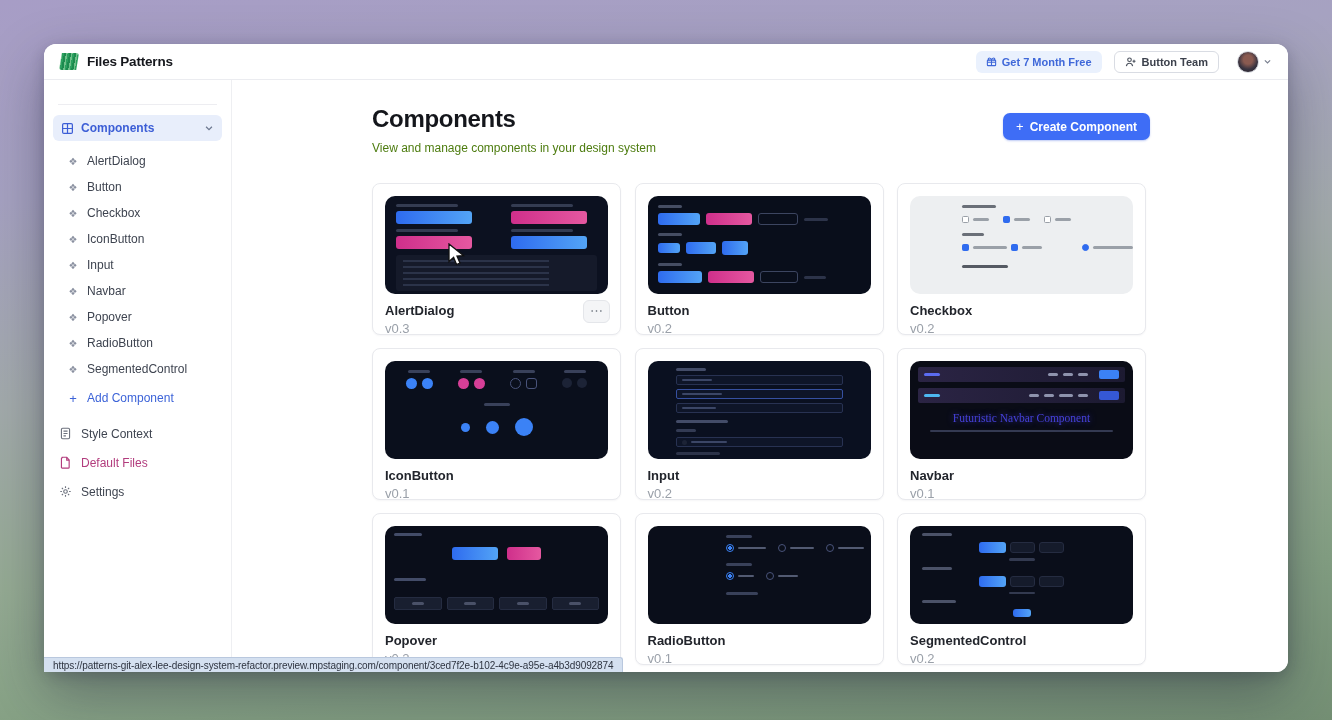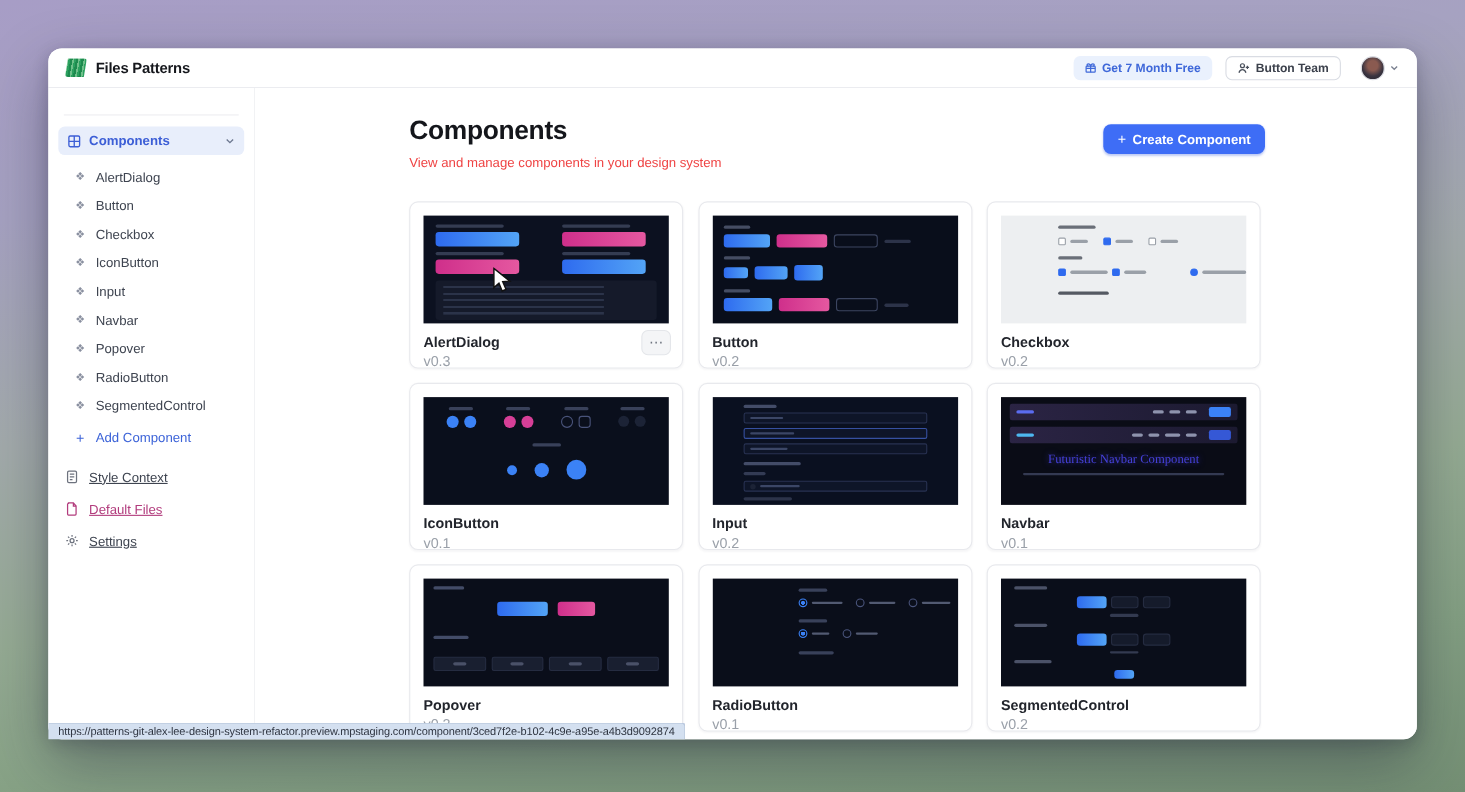--- a/index.html
+++ b/index.html
@@ -44,36 +44,36 @@
   .nav-active .grow{flex:1;}
   .comp-list{margin-top:7px;}
   .comp-item{height:26px;display:flex;align-items:center;gap:8px;padding-left:23px;
     font-size:12px;color:#3e4450;cursor:pointer;}
   .comp-item .glyph{color:#8a90a0;font-size:10px;width:12px;text-align:center;}
   .add-comp{height:26px;display:flex;align-items:center;gap:8px;padding-left:23px;margin-top:3px;
     font-size:12px;color:#3c63d8;font-weight:500;cursor:pointer;}
   .add-comp .plus{font-size:13px;width:12px;text-align:center;}
   .tools{margin-top:8px;}
   .tool-item{height:29px;display:flex;align-items:center;gap:9px;padding-left:15px;
-    font-size:12px;color:#3e4450;cursor:pointer;text-decoration:underline;}
+    font-size:12px;color:#3e4450;cursor:pointer;}
   .tool-item.pink{color:#b23c7d;}
   
   .main{position:absolute;top:36px;left:188px;right:0;bottom:0;background:#fff;border-radius:0 0 12px 0;overflow:hidden;}
   .content{margin-left:140px;width:778px;padding-top:25px;}
   .page-head{display:flex;justify-content:space-between;}
   .page-title{font-size:24px;font-weight:700;color:#14161b;letter-spacing:-.3px;}
-  .page-sub{font-size:12px;color:#ef4444;margin-top:8px;}
+  .page-sub{font-size:12px;color:#4d7c0f;margin-top:8px;}
   .create-btn{align-self:flex-start;margin-top:8px;display:flex;align-items:center;gap:6px;
     background:#3e6df6;color:#fff;border:none;border-radius:7px;height:27px;padding:0 13px;
     font-size:12px;font-weight:600;cursor:pointer;box-shadow:0 1px 2px rgba(40,80,220,.3);}
   .create-btn .plus{font-size:13px;font-weight:400;}
   .grid{margin-top:28px;display:grid;grid-template-columns:repeat(3,249px);gap:13px 13.5px;}
   .card{background:#fff;border:1px solid #e8e9ed;border-radius:8px;height:152px;padding:12px;
     position:relative;box-shadow:0 1px 2px rgba(20,20,40,.04);cursor:pointer;}
-  .thumb{height:98px;border-radius:0;overflow:hidden;position:relative;}
+  .thumb{height:98px;border-radius:10px;overflow:hidden;position:relative;}
   .card-name{font-size:13px;font-weight:600;color:#22252c;margin-top:9px;}
   .card-ver{font-size:13px;color:#9aa0a9;margin-top:3px;}
   .ellipsis-btn{position:absolute;right:10px;bottom:11px;width:27px;height:23px;
     background:#f4f5f7;border:1px solid #e4e6ea;border-radius:6px;color:#6e747f;
     font-size:13px;line-height:20px;text-align:center;cursor:pointer;}
   
   .bar{border-radius:2px;background:#3c445b;height:3px;}
   .pill{border-radius:3px;height:13px;}
   .p-blue{background:linear-gradient(90deg,#2e6bef,#53a4f6);}
   .p-pink{background:linear-gradient(90deg,#cf2f8b,#e558a0);}

